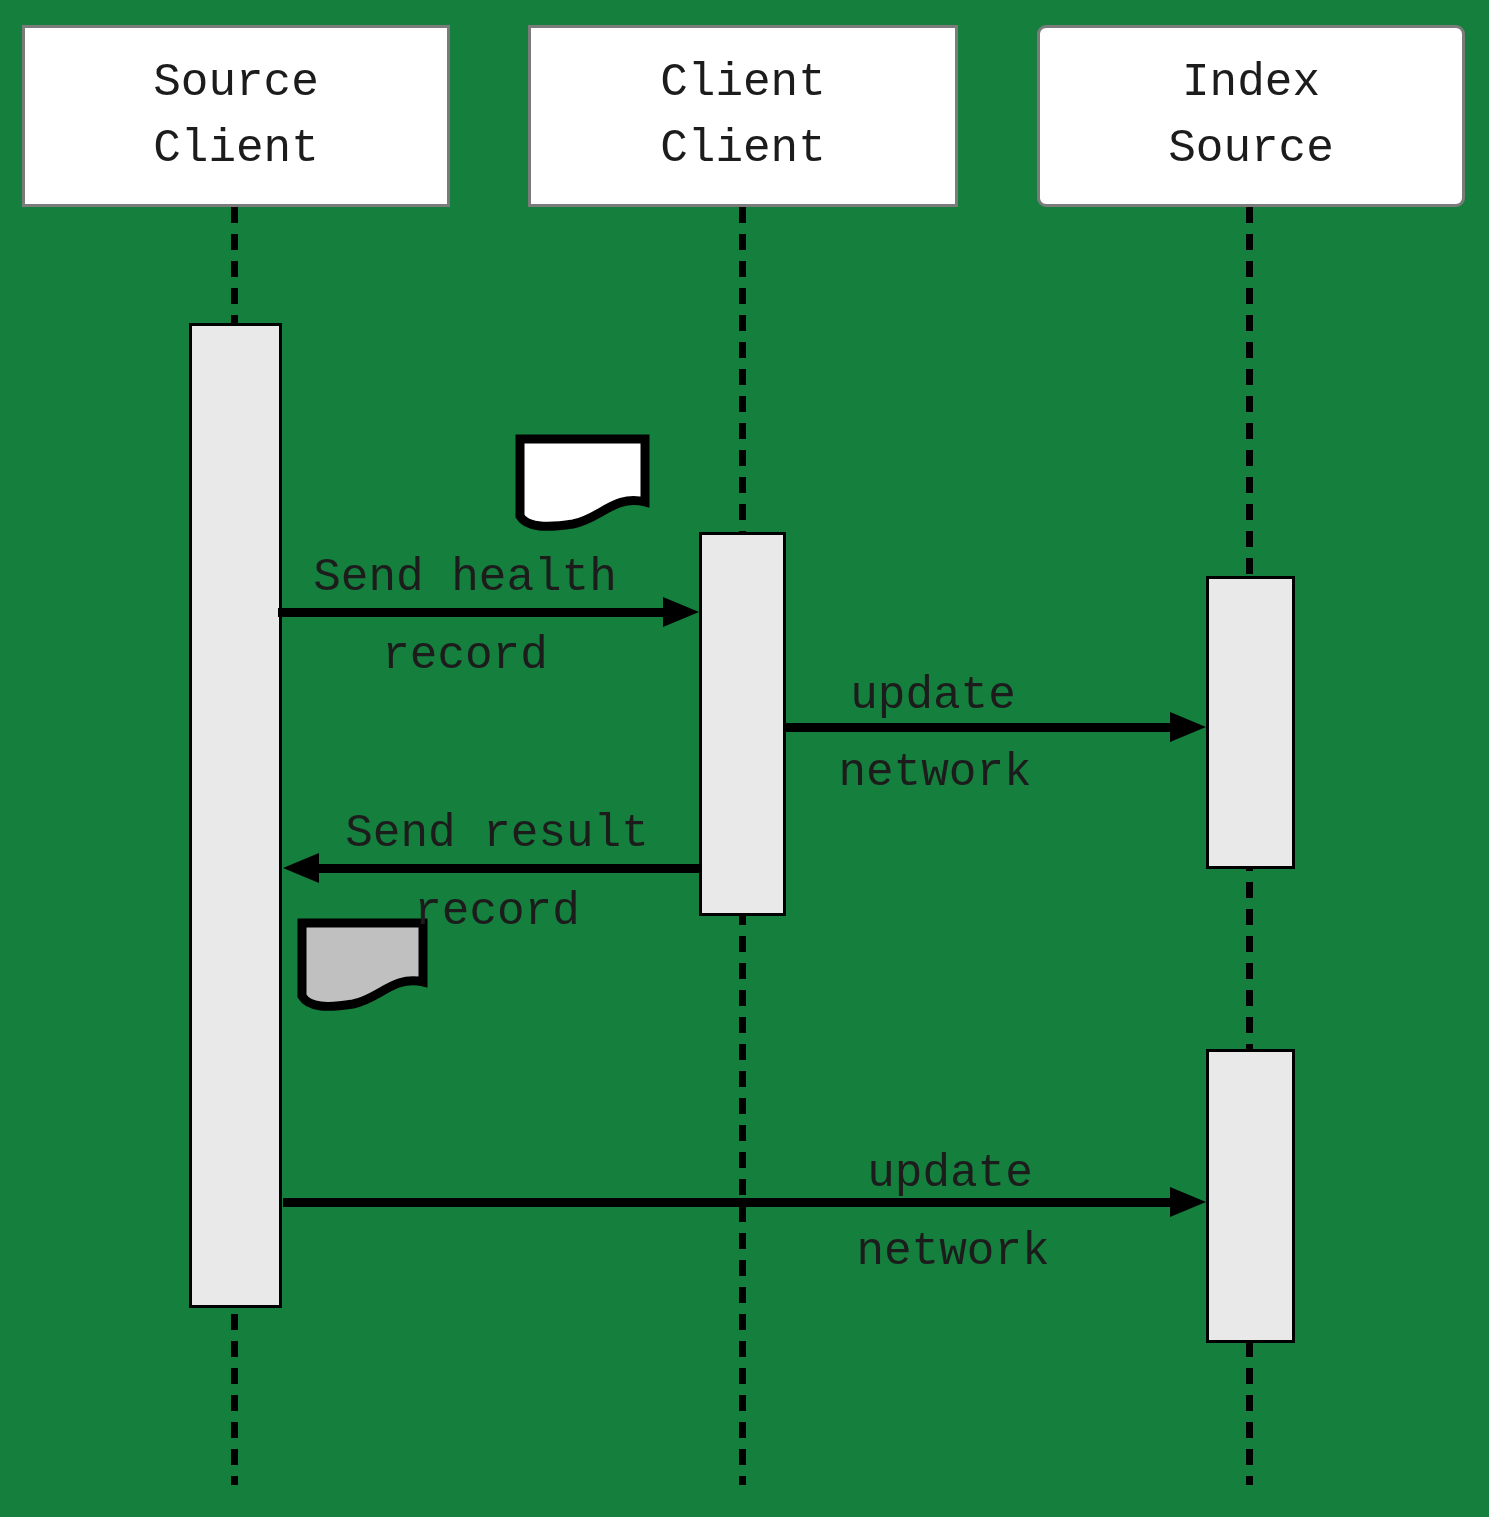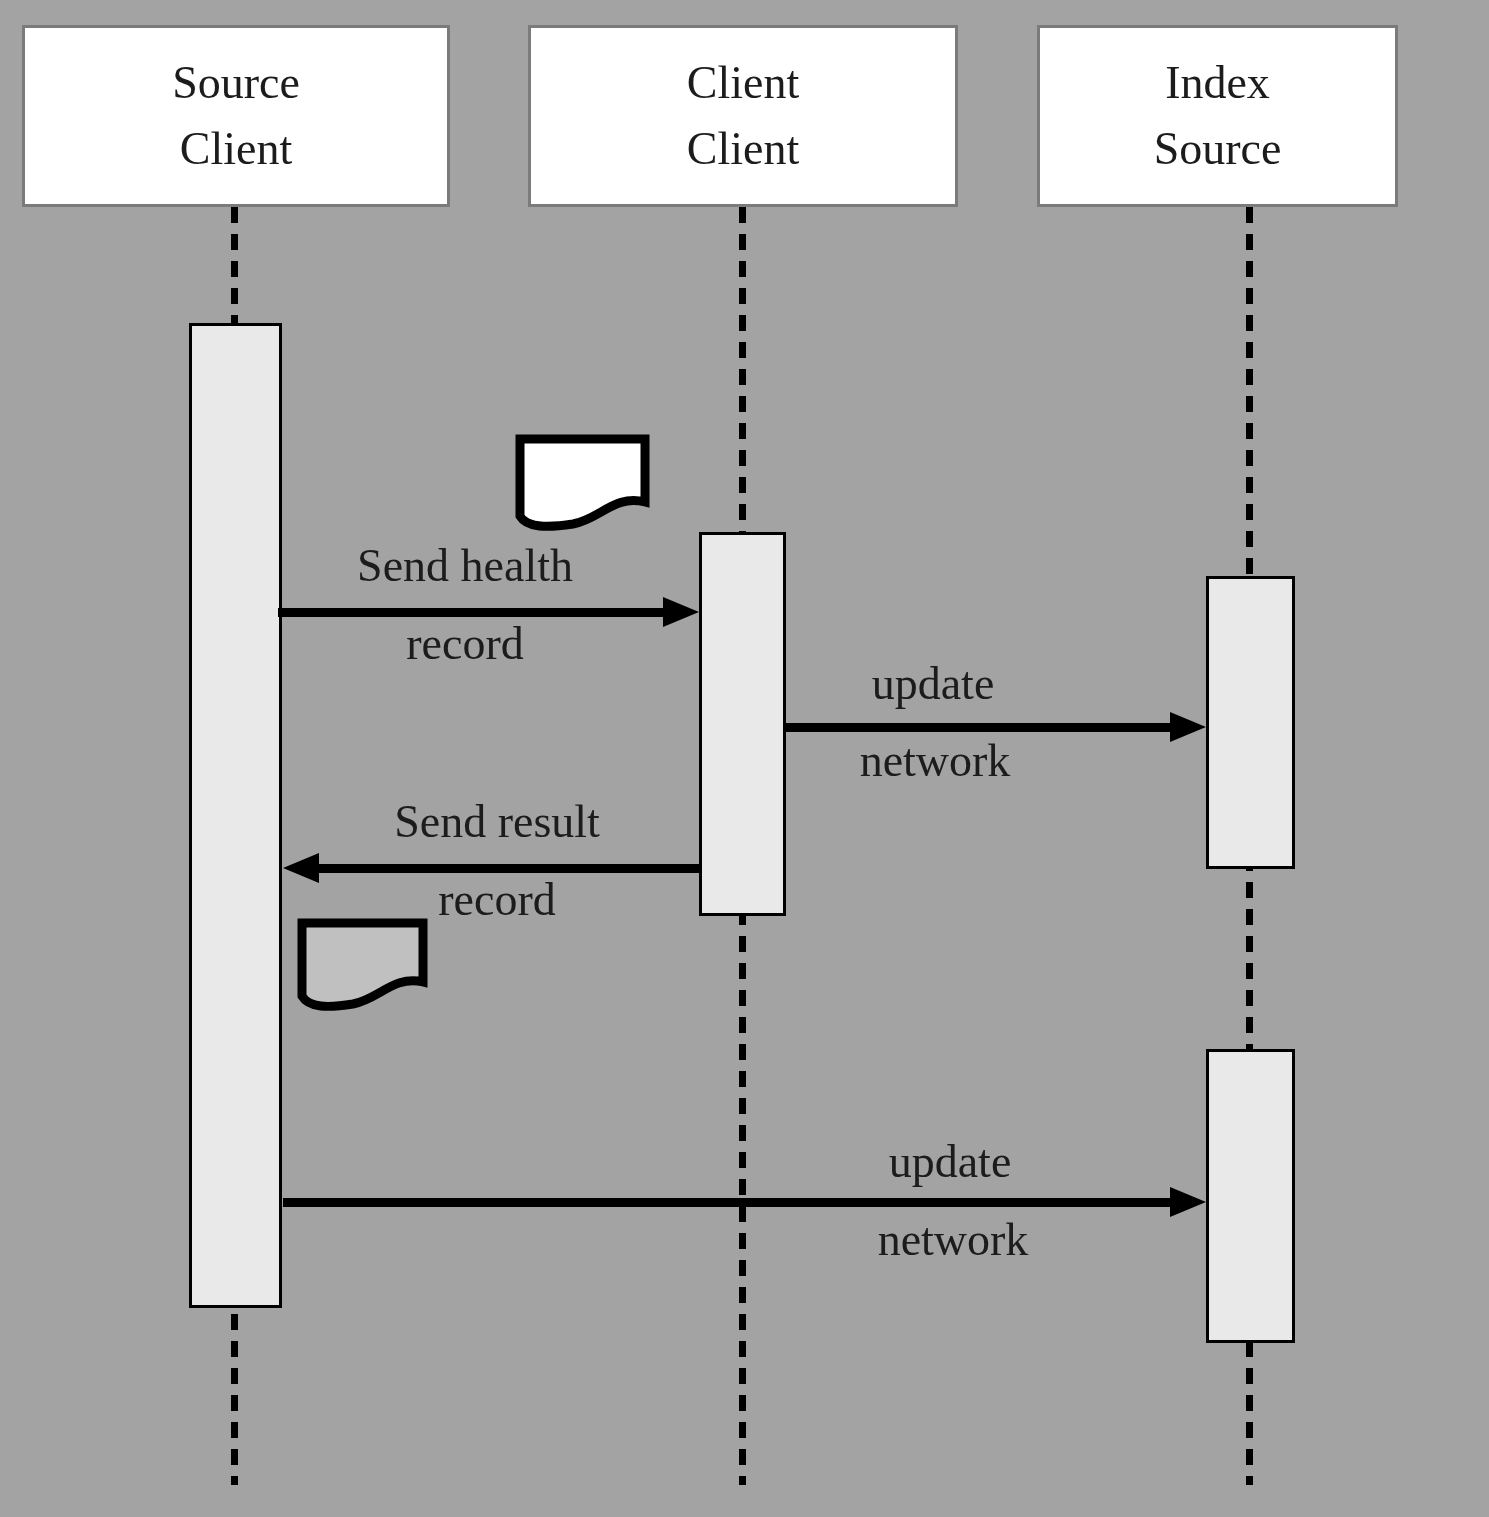--- a/index.html
+++ b/index.html
@@ -1,21 +1,21 @@
 <!DOCTYPE html>
 <html><head>
 <meta charset="utf-8">
 <style>
   html,body{margin:0;padding:0;background:#ffffff;}
   .canvas{
     position:relative;
     width:1489px;
     height:1517px;
-    background:#a3a3a3;
-    font-family:Liberation Serif, serif;
+    background:#15803d;
+    font-family:Liberation Mono, monospace;
     color:#1c1c1c;
     overflow:hidden;
   }
   
   .actor-box{
     position:absolute;
     top:25px;
     height:182px;
     background:#ffffff;
     border:3px solid #7b7b7b;
@@ -23,21 +23,21 @@
     display:flex;
     flex-direction:column;
     align-items:center;
     justify-content:center;
     font-size:46px;
     line-height:66px;
     text-align:center;
   }
   .actor-source{left:22px;width:428px;}
   .actor-service{left:528px;width:430px;}
-  .actor-index{left:1037px;width:361px;}
+  .actor-index{left:1037px;width:428px;border-radius:9px;}
 
   
   .lifeline{
     position:absolute;
     top:207px;
     width:7px;
     height:1278px;
     background:repeating-linear-gradient(180deg,#000 0px,#000 16px,transparent 16px,transparent 27px);
   }
   .lifeline-source{left:231px;}
@@ -86,20 +86,21 @@
   .head-m4{left:1170px;top:1187px;}
 
   
   .msg-label{
     position:absolute;
     transform:translateX(-50%);
     white-space:nowrap;
     font-size:46px;
     line-height:52px;
     color:#1c1c1c;
+    margin-top:12px;
   }
   .m1-l1{left:465px;top:540px;}
   .m1-l2{left:465px;top:618px;}
   .m2-l1{left:933px;top:658px;}
   .m2-l2{left:935px;top:735px;}
   .m3-l1{left:497px;top:796px;text-align:right;}
   .m3-l2{left:497px;top:874px;}
   .m4-l1{left:950px;top:1136px;}
   .m4-l2{left:953px;top:1214px;}
 

